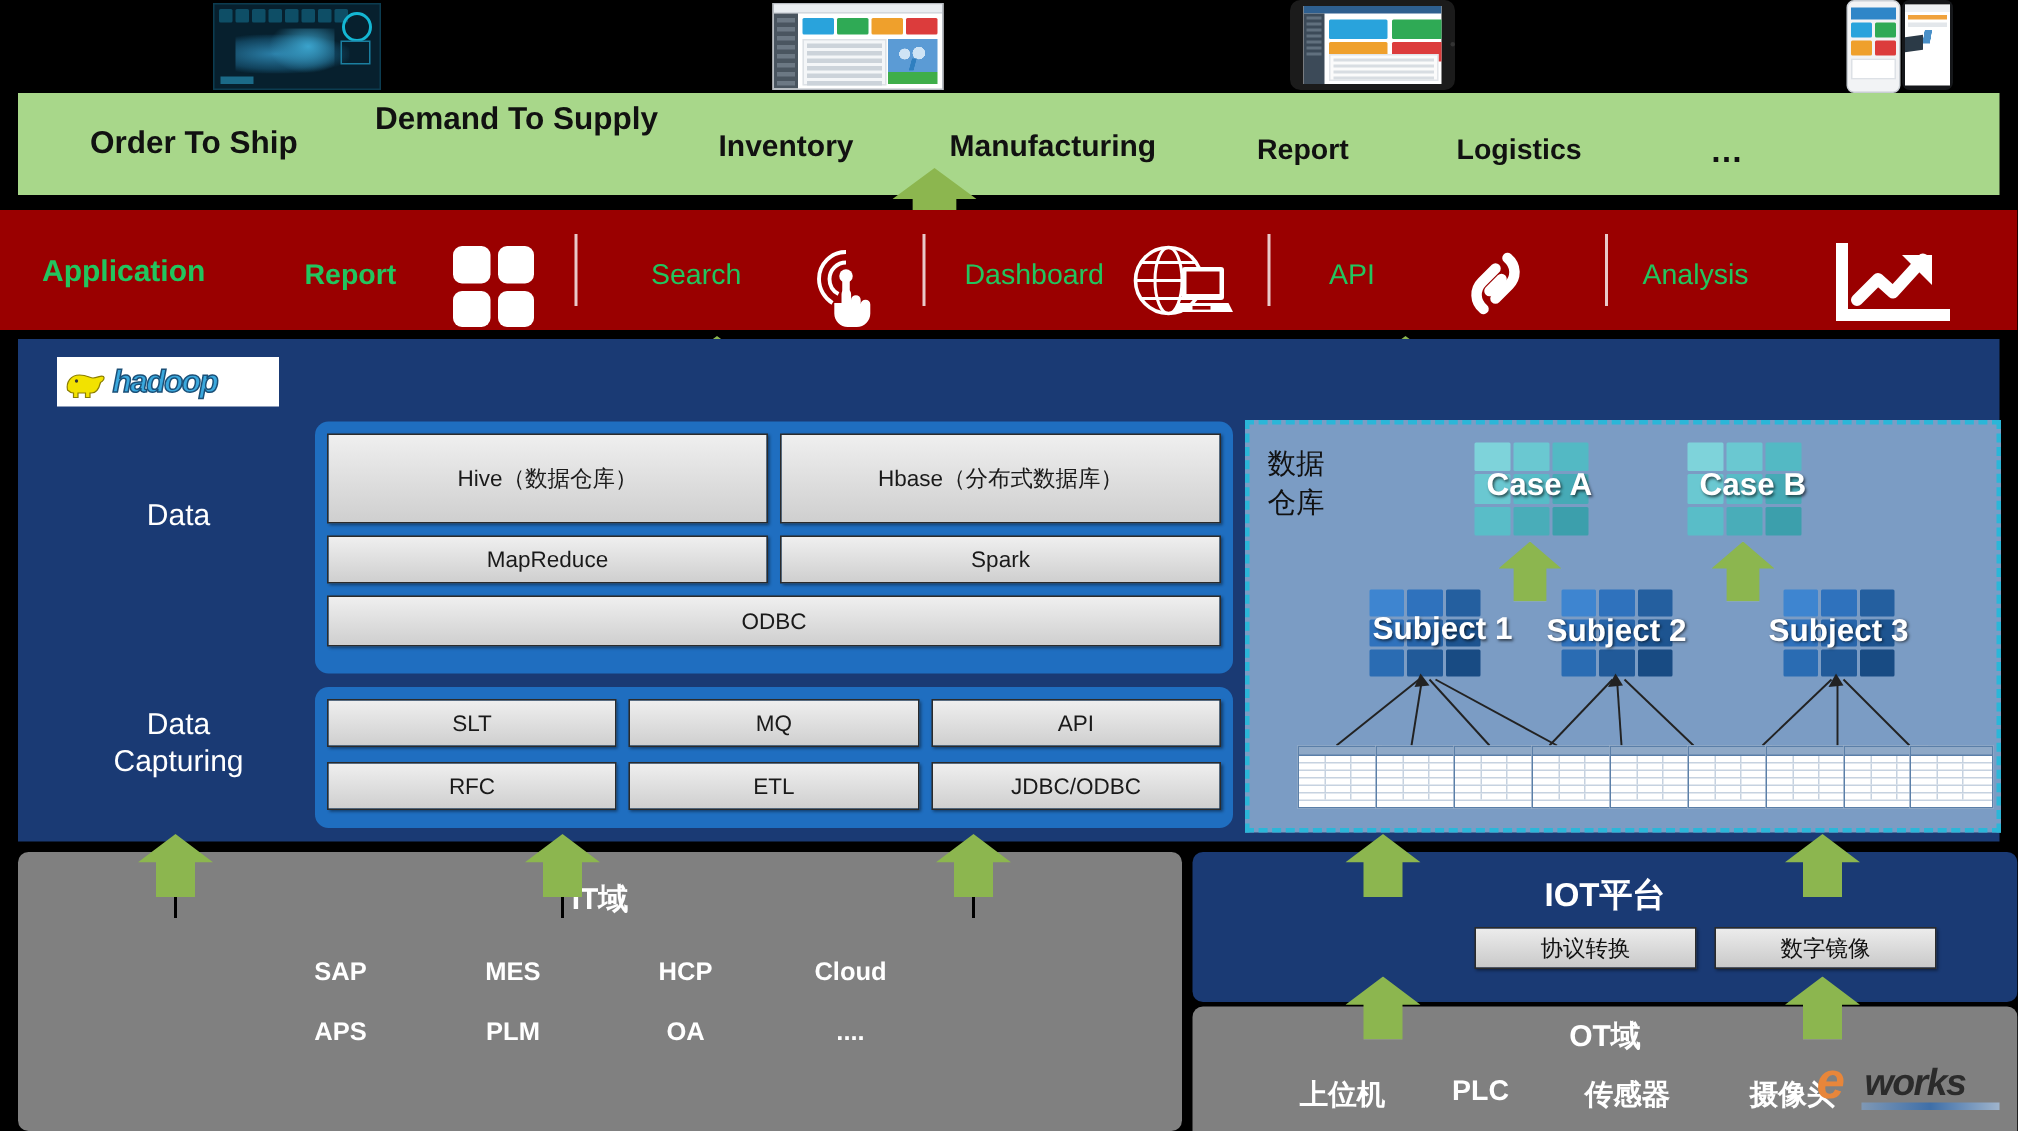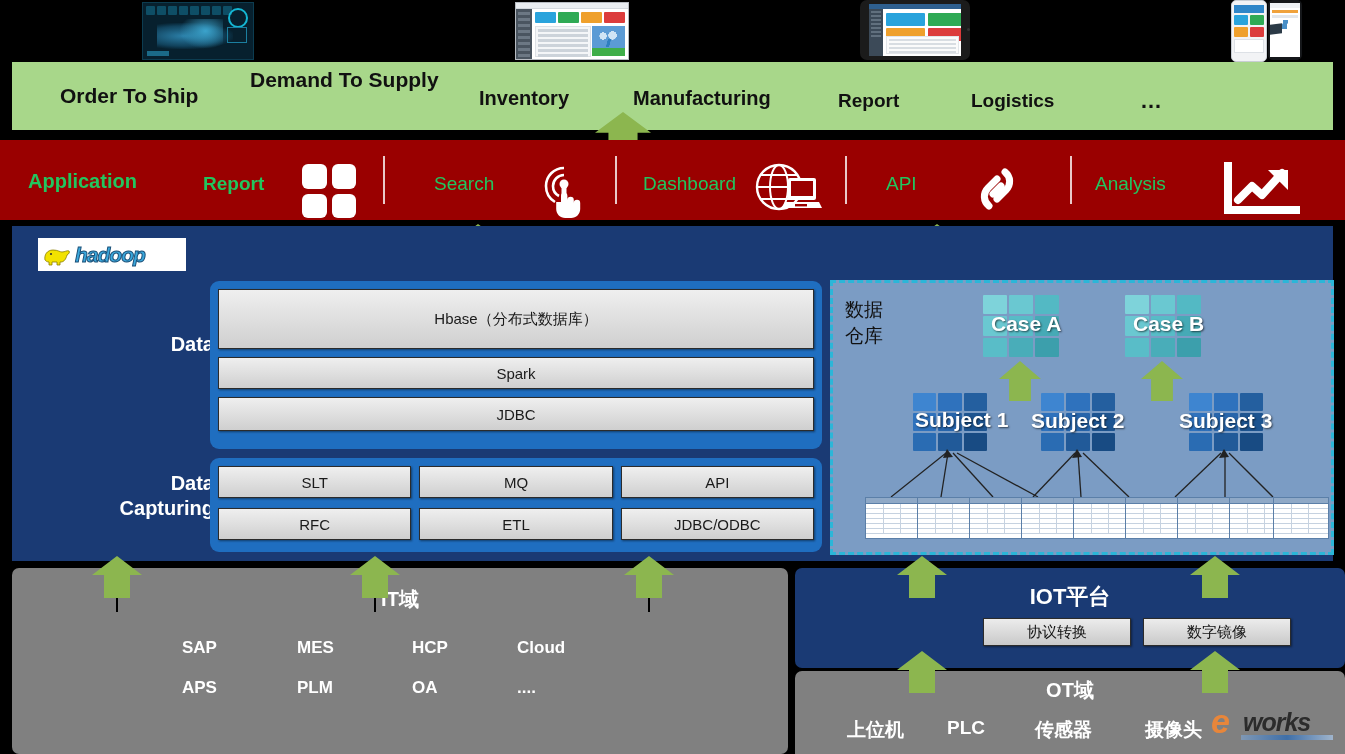--- a/index.html
+++ b/index.html
@@ -86,21 +86,21 @@
   .ic-grid b{background:#fff;border-radius:6px;}
 
   
   .navy{position:absolute;left:12px;top:226px;width:1321px;height:335px;background:#1a3a74;}
   .hadoop{position:absolute;left:26px;top:12px;width:148px;height:33px;background:#fff;
           display:flex;align-items:center;gap:3px;padding-left:4px;box-sizing:border-box;}
   .hadoop .eleph{width:30px;height:22px;position:relative;}
   .hadoop .word{font-style:italic;font-weight:bold;font-size:21px;color:#3aa8dd;
           -webkit-text-stroke:1px #1a4f77;letter-spacing:-1px;}
 
-  .rowlab{position:absolute;color:#fff;font-weight:bold;font-size:20px;text-align:right;
+  .rowlab{position:absolute;color:#fff;font-weight:normal;font-size:20px;text-align:center;
           line-height:25px;width:190px;left:12px;}
   .bluebox{position:absolute;background:#1f6ec0;border-radius:9px;padding:8px;box-sizing:border-box;}
   .cell{background:linear-gradient(#efefef,#cfcfcf);border:1px solid #2b2b2b;
         display:flex;align-items:center;justify-content:center;color:#1a1a1a;
         font-size:15px;box-shadow:1px 1px 2px rgba(0,0,0,.45);box-sizing:border-box;}
   .grid2{display:flex;gap:8px;}
 
   
   .dw{position:absolute;left:830px;top:280px;width:504px;height:275px;background:#7b9cc4;
       border:3px dashed #2bb6d8;box-sizing:border-box;}
@@ -116,21 +116,21 @@
   .minitable .rw{height:4px;border-bottom:1px solid #c6d2e0;position:relative;}
   .minitable .vr{position:absolute;top:0;bottom:0;width:1px;background:#c6d2e0;}
 
   
   .grey{position:absolute;background:#808080;border-radius:7px;}
   .itdom{left:12px;top:568px;width:776px;height:186px;}
   .otdom{left:795px;top:671px;width:550px;height:83px;border-radius:7px 7px 0 0;}
   .iot{position:absolute;left:795px;top:568px;width:550px;height:100px;background:#1a3a74;
        border-radius:7px;}
   .domlabel{position:absolute;color:#fff;font-weight:bold;font-size:20px;white-space:nowrap;}
-  .itcell{position:absolute;color:#fff;font-size:17px;font-weight:bold;white-space:nowrap;}
+  .itcell{position:absolute;color:#fff;font-size:17px;font-weight:bold;white-space:nowrap;text-align:center;}
   .iotbtn{position:absolute;height:28px;background:linear-gradient(#ececec,#c9c9c9);
        border:1px solid #2b2b2b;display:flex;align-items:center;justify-content:center;
        font-size:15px;color:#111;box-shadow:1px 1px 2px rgba(0,0,0,.45);box-sizing:border-box;}
 
   
   .arrow{position:absolute;background:#8cb64f;
      clip-path:polygon(50% 0,100% 45%,76% 45%,76% 100%,24% 100%,24% 45%,0 45%);
      filter:drop-shadow(0 0 2.5px #fff) drop-shadow(0 0 2.5px #fff) drop-shadow(1px 2px 2px rgba(0,0,0,.4));}
 
   
@@ -337,27 +337,29 @@
       </span>
       <span class="word">hadoop</span>
     </div>
 
     <div class="rowlab" style="top:106px;">
       <div>Data</div>
     </div>
 
     <div class="bluebox" style="left:198px;top:55px;width:612px;height:168px;">
       <div class="grid2" style="height:60px;">
+        <div class="cell" style="flex:1">Hive（数据仓库）</div>
         <div class="cell" style="flex:1">Hbase（分布式数据库）</div>
       </div>
       <div class="grid2" style="height:32px;margin-top:8px;">
+        <div class="cell" style="flex:1">MapReduce</div>
         <div class="cell" style="flex:1">Spark</div>
       </div>
       <div style="height:34px;margin-top:8px;">
-        <div class="cell" style="width:100%;height:100%">JDBC</div>
+        <div class="cell" style="width:100%;height:100%">ODBC</div>
       </div>
     </div>
 
     <div class="rowlab" style="top:245px;">
       <div>Data</div>
       <div>Capturing</div>
     </div>
 
     <div class="bluebox" style="left:198px;top:232px;width:612px;height:94px;">
       <div class="grid2" style="height:32px;">

